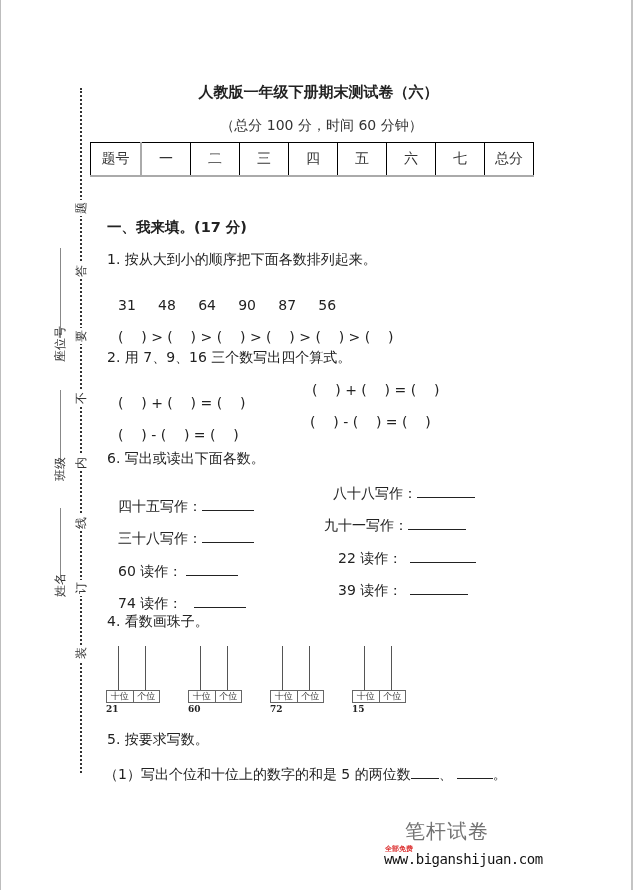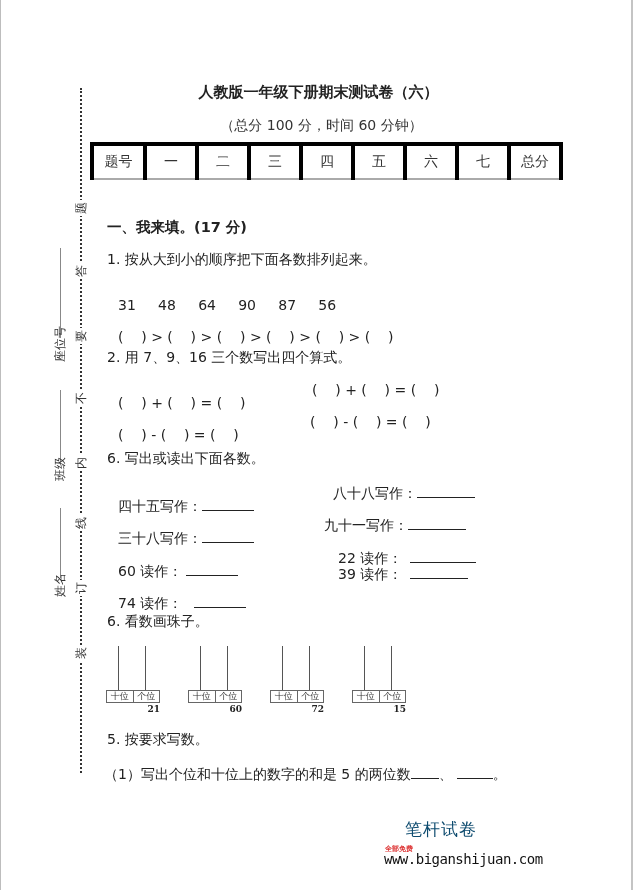--- a/index.html
+++ b/index.html
@@ -24,39 +24,39 @@
     transform:rotate(-90deg); transform-origin:center; white-space:nowrap;
     width:40px; height:14px; line-height:14px; text-align:center;
   }
   .side-line { position:absolute; left:60px; width:1px; background:#888; }
 
   .title { position:absolute; left:0; width:633px; top:83px; text-align:center; font-size:15px; font-weight:bold; color:#222; padding-left:4px; box-sizing:border-box; }
   .subtitle { position:absolute; left:0; width:633px; top:117px; text-align:center; font-size:14px; color:#333; padding-left:10px; box-sizing:border-box;}
 
   table.score { position:absolute; left:90px; top:142px; border-collapse:collapse; }
   table.score td {
-    border:4px solid #000000; height:32px; text-align:center; font-size:14px; color:#333; padding:0;
+    border:1px solid #000000; height:32px; text-align:center; font-size:14px; color:#333; padding:0;
   }
   table.score tr:first-child td { border-bottom:2px solid #aaa; }
   table.score td.first { width:49px; border-right:2px solid #aaa; }
   table.score td.col { width:48px; }
 
   .line { position:absolute; left:107px; font-size:14px; color:#222; white-space:nowrap; }
   .sec-head { font-weight:bold; font-size:14.5px; }
   .indent { left:118px;margin-top:13px; }
   .blank { display:inline-block; border-bottom:1px solid #222; height:14px; vertical-align:baseline; }
 
   .abacus { position:absolute; top:646px; width:56px; }
   .rod { position:absolute; top:0; width:1px; height:44px; background:#555; }
   .base { position:absolute; top:44px; left:0; width:54px; height:13px; border:1px solid #666; display:flex; box-sizing:border-box;}
   .base span { flex:1; font-size:9px; line-height:11px; text-align:center; color:#333; font-family:"DejaVu Serif", serif; }
   .base span:first-child { border-right:1px solid #666; }
-  .abacus-num { position:absolute; top:58px; left:0; width:54px; text-align:right; font-size:9px; font-weight:bold; font-family:"DejaVu Serif", serif; color:#222; }
+  .abacus-num { position:absolute; top:58px; left:0; width:54px; text-align:left; font-size:9px; font-weight:bold; font-family:"DejaVu Serif", serif; color:#222; }
 
-  .wm-title { position:absolute; left:405px; top:818px; font-size:17px; color:#0c4a6e; letter-spacing:1px; font-family:"DejaVu Sans", sans-serif; }
+  .wm-title { position:absolute; left:405px; top:818px; font-size:20px; color:#737373; letter-spacing:1px; font-family:"DejaVu Sans", sans-serif; }
   .wm-badge { position:absolute; left:385px; top:844px; font-size:7px; color:#d33; font-weight:bold; }
   .wm-url { position:absolute; left:384px; top:851px; font-size:14px; color:#111; font-family:"DejaVu Sans Mono", "Liberation Mono", monospace; letter-spacing:-0.5px; }
 </style>
 </head>
 <body>
 
 <div class="edge-left"></div>
 <div class="edge-right"></div>
 
 <div class="dotline"></div>
@@ -123,25 +123,25 @@
 </div>
 <div class="line indent" style="top:548px">
   <span>60 读作：</span><span class="blank" style="width:52px;margin-left:4px"></span>
 </div>
 <div class="line" style="top:548px;left:338px">
   <span>22 读作：</span><span class="blank" style="width:66px;margin-left:8px"></span>
 </div>
 <div class="line indent" style="top:580px">
   <span>74 读作：</span><span class="blank" style="width:52px;margin-left:12px"></span>
 </div>
-<div class="line" style="top:564px;left:338px">
+<div class="line" style="top:580px;left:338px">
   <span>39 读作：</span><span class="blank" style="width:58px;margin-left:8px"></span>
 </div>
 
-<div class="line" style="top:613px">6. 看数画珠子。</div>
+<div class="line" style="top:613px">4. 看数画珠子。</div>
 
 <div class="abacus" style="left:106px">
   <div class="rod" style="left:12px"></div>
   <div class="rod" style="left:39px"></div>
   <div class="base">
     <span>十位</span>
     <span>个位</span>
   </div>
   <div class="abacus-num">21</div>
 </div>

